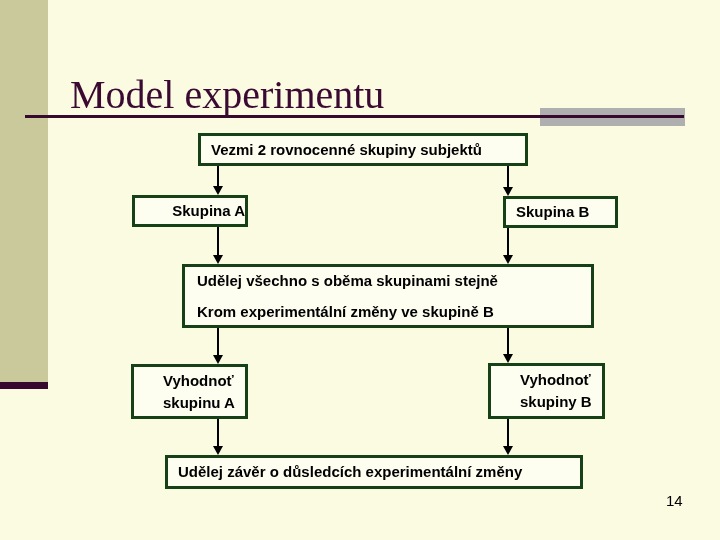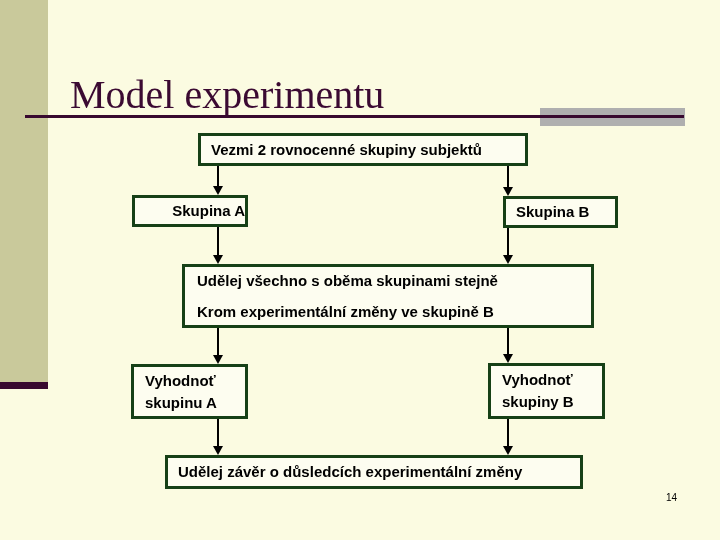--- a/index.html
+++ b/index.html
@@ -52,40 +52,40 @@
     color: #000000;
     font-size: 15px;
     font-weight: bold;
     display: flex;
     flex-direction: column;
     justify-content: center;
     padding-left: 10px;
     line-height: 22px;
   }
   .fc-box.two-line-wide { line-height: 31px; padding-left: 12px; }
-  .fc-box.two-line-narrow { line-height: 22px; padding-left: 11px; }
+  .fc-box.two-line-narrow { line-height: 22px; padding-left: 29px; }
   .arrow { position: absolute; width: 10px; }
   .arrow .shaft {
     position: absolute;
     left: 4px; top: 0;
     width: 2px;
     background: #000;
   }
   .arrow .head {
     position: absolute;
     bottom: 0; left: 0;
     width: 0; height: 0;
     border-left: 5px solid transparent;
     border-right: 5px solid transparent;
     border-top: 9px solid #000;
   }
   .page-number {
     position: absolute;
     left: 666px; top: 492px;
-    font-size: 10px;
+    font-size: 15px;
     color: #000;
   }
 </style>
 </head>
 <body>
 
 <div id="slide">
 
   <div class="sidebar"></div>
   <div class="sidebar-accent"></div>

